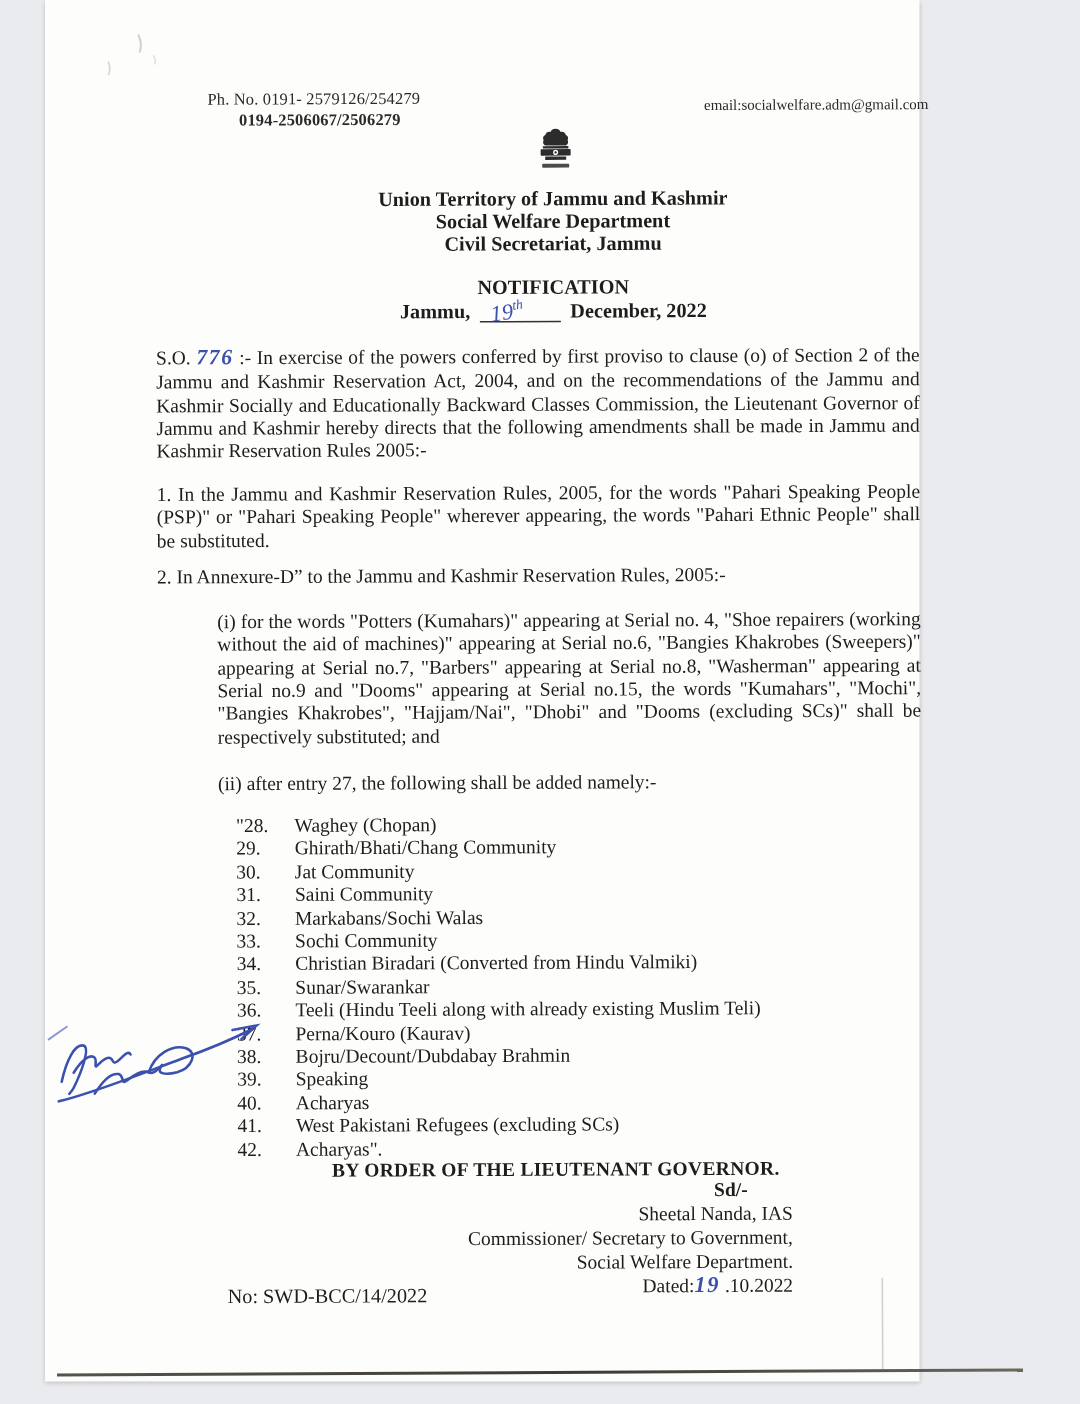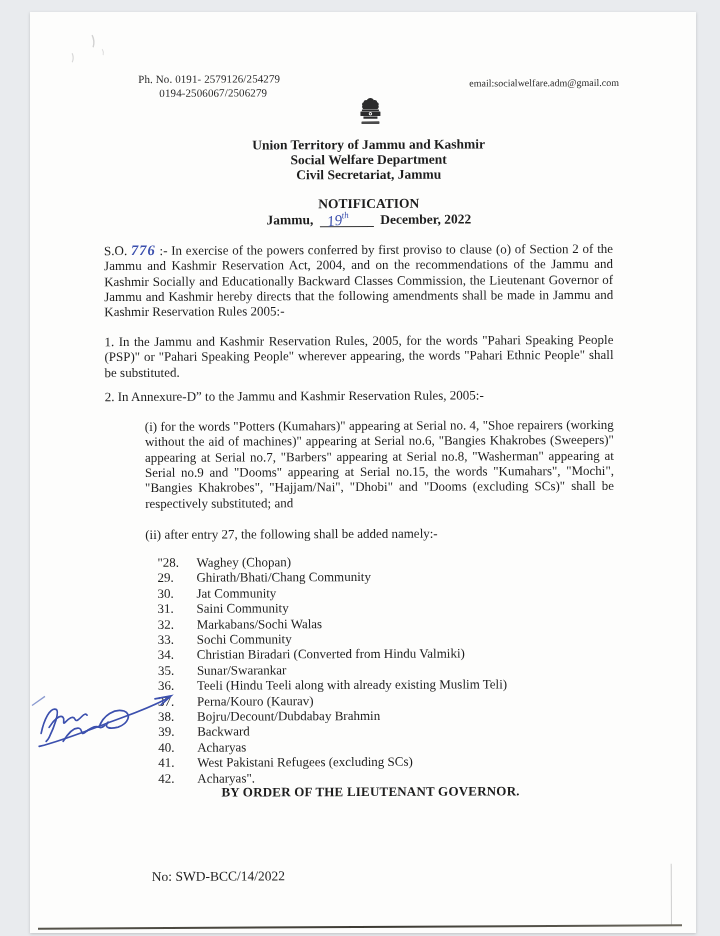--- a/index.html
+++ b/index.html
@@ -5,33 +5,33 @@
   * { margin: 0; padding: 0; box-sizing: border-box; }
   html, body {
     width: 720px; height: 936px;
     background: #e9ebee;
     font-family: "Liberation Serif", serif;
     color: #1d1d1d;
     overflow: hidden;
   }
   .scan-stage { position: relative; width: 720px; height: 936px; }
   .page {
-    position: absolute; left: 30px; top: 12px;
-    width: 666px; height: 921px;
+    position: absolute; left: 30px; top: 0;
+    width: 583px; height: 921px;
     background: #fdfdfc;
     box-shadow: 0 1px 3px rgba(0,0,0,0.18);
   }
   .content { position: absolute; inset: 0; transform: rotate(-0.25deg); }
 
   .phones {
     position: absolute; left: 110px; top: 60px;
     font-size: 11px; line-height: 13.5px; letter-spacing: 0.1px;
     color: #2a2a2a;
   }
-  .phones .line2 { padding-left: 21px; }
+  .phones .line2 { padding-left: 21px; font-weight: bold; }
   .email {
     position: absolute; left: 441px; top: 66px;
     font-size: 10px; color: #2a2a2a;
   }
   .emblem { position: absolute; left: 329px; top: 84px; }
 
   .org-header {
     position: absolute; left: 40px; top: 125px; width: 600px;
     text-align: center; font-weight: bold;
     font-size: 13.5px; line-height: 15.2px;
@@ -203,37 +203,47 @@
         <div class="entry-row">
             <span class="entry-no">37.</span>
             <span class="entry-text">Perna/Kouro (Kaurav)</span>
           </div>
         <div class="entry-row">
             <span class="entry-no">38.</span>
             <span class="entry-text">Bojru/Decount/Dubdabay Brahmin</span>
           </div>
         <div class="entry-row">
             <span class="entry-no">39.</span>
-            <span class="entry-text">Backward</span>
+            <span class="entry-text">Speaking</span>
           </div>
         <div class="entry-row">
             <span class="entry-no">40.</span>
             <span class="entry-text">Acharyas</span>
           </div>
         <div class="entry-row">
             <span class="entry-no">41.</span>
             <span class="entry-text">West Pakistani Refugees (excluding SCs)</span>
           </div>
         <div class="entry-row">
             <span class="entry-no">42.</span>
             <span class="entry-text">Acharyas".</span>
           </div>
       </div>
 
       <div class="order-line">BY ORDER OF THE LIEUTENANT GOVERNOR.</div>
+      <div class="sign-block">
+        <div class="sd-line">Sd/-</div>
+        <div>Sheetal Nanda, IAS</div>
+        <div>Commissioner/ Secretary to Government,</div>
+        <div>Social Welfare Department.</div>
+        <div class="dated-line">
+          <span>Dated:</span><span class="hand">19</span>
+          <span>.10.2022</span>
+        </div>
+      </div>
       <div class="ref-no">No: SWD-BCC/14/2022</div>
 
       <svg class="margin-signature" width="145" height="85" viewBox="0 0 145 85">
         <g stroke="#3c50ae" stroke-width="1.7" fill="none" stroke-linecap="round">
           <path d="M8,62 C11,48 17,36 23,38 C27,40 21,56 16,66 C15,68 14,69 13,70"></path>
           <path d="M16,56 C21,48 27,43 30,46 C32,48 29,54 32,51 C36,47 40,44 42,48 C43,51 46,48 49,45 C51,43 53,42 54,44"></path>
           <path d="M30,70 C35,62 41,56 46,57 C50,58 47,65 52,61 C57,57 62,54 66,56 C68,57 70,56 72,54"></path>
           <path d="M66,56 C70,44 82,37 91,40 C99,43 95,53 85,56 C77,58 70,57 75,51"></path>
           <path d="M6,75 C28,70 58,58 88,47 C108,40 122,34 136,27"></path>
           <path d="M122,28 L138,25 L128,34"></path>

